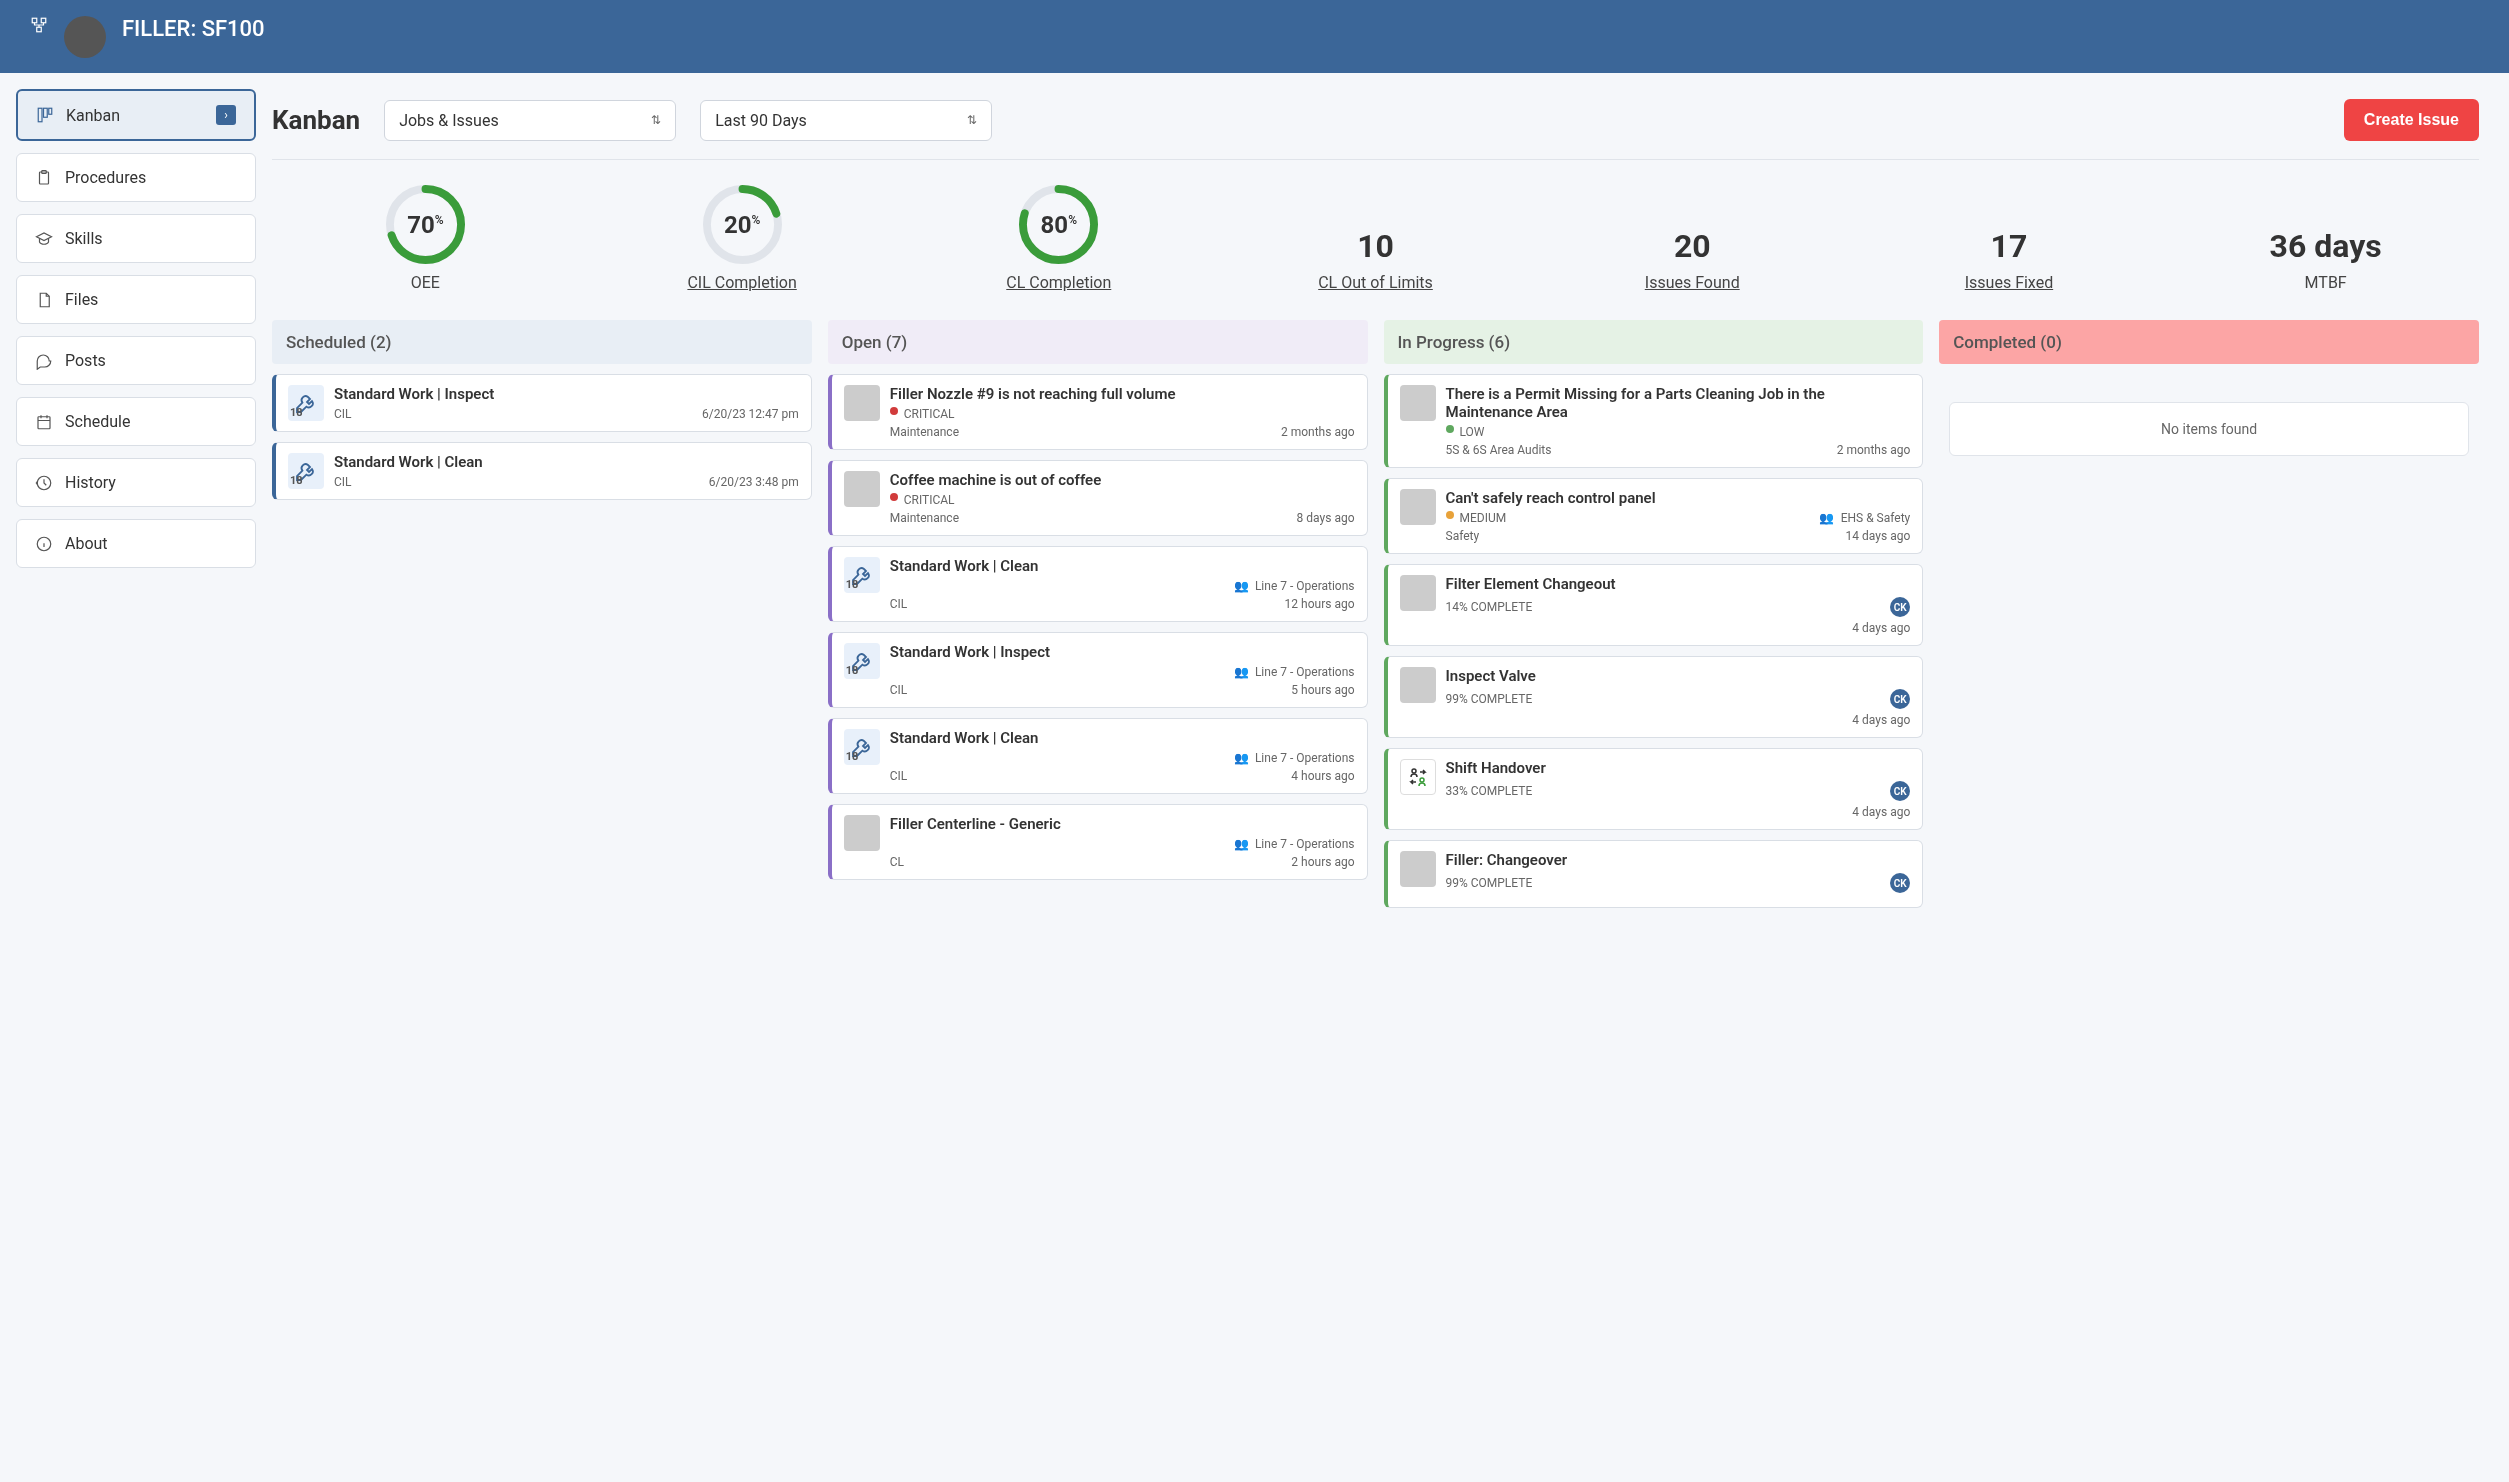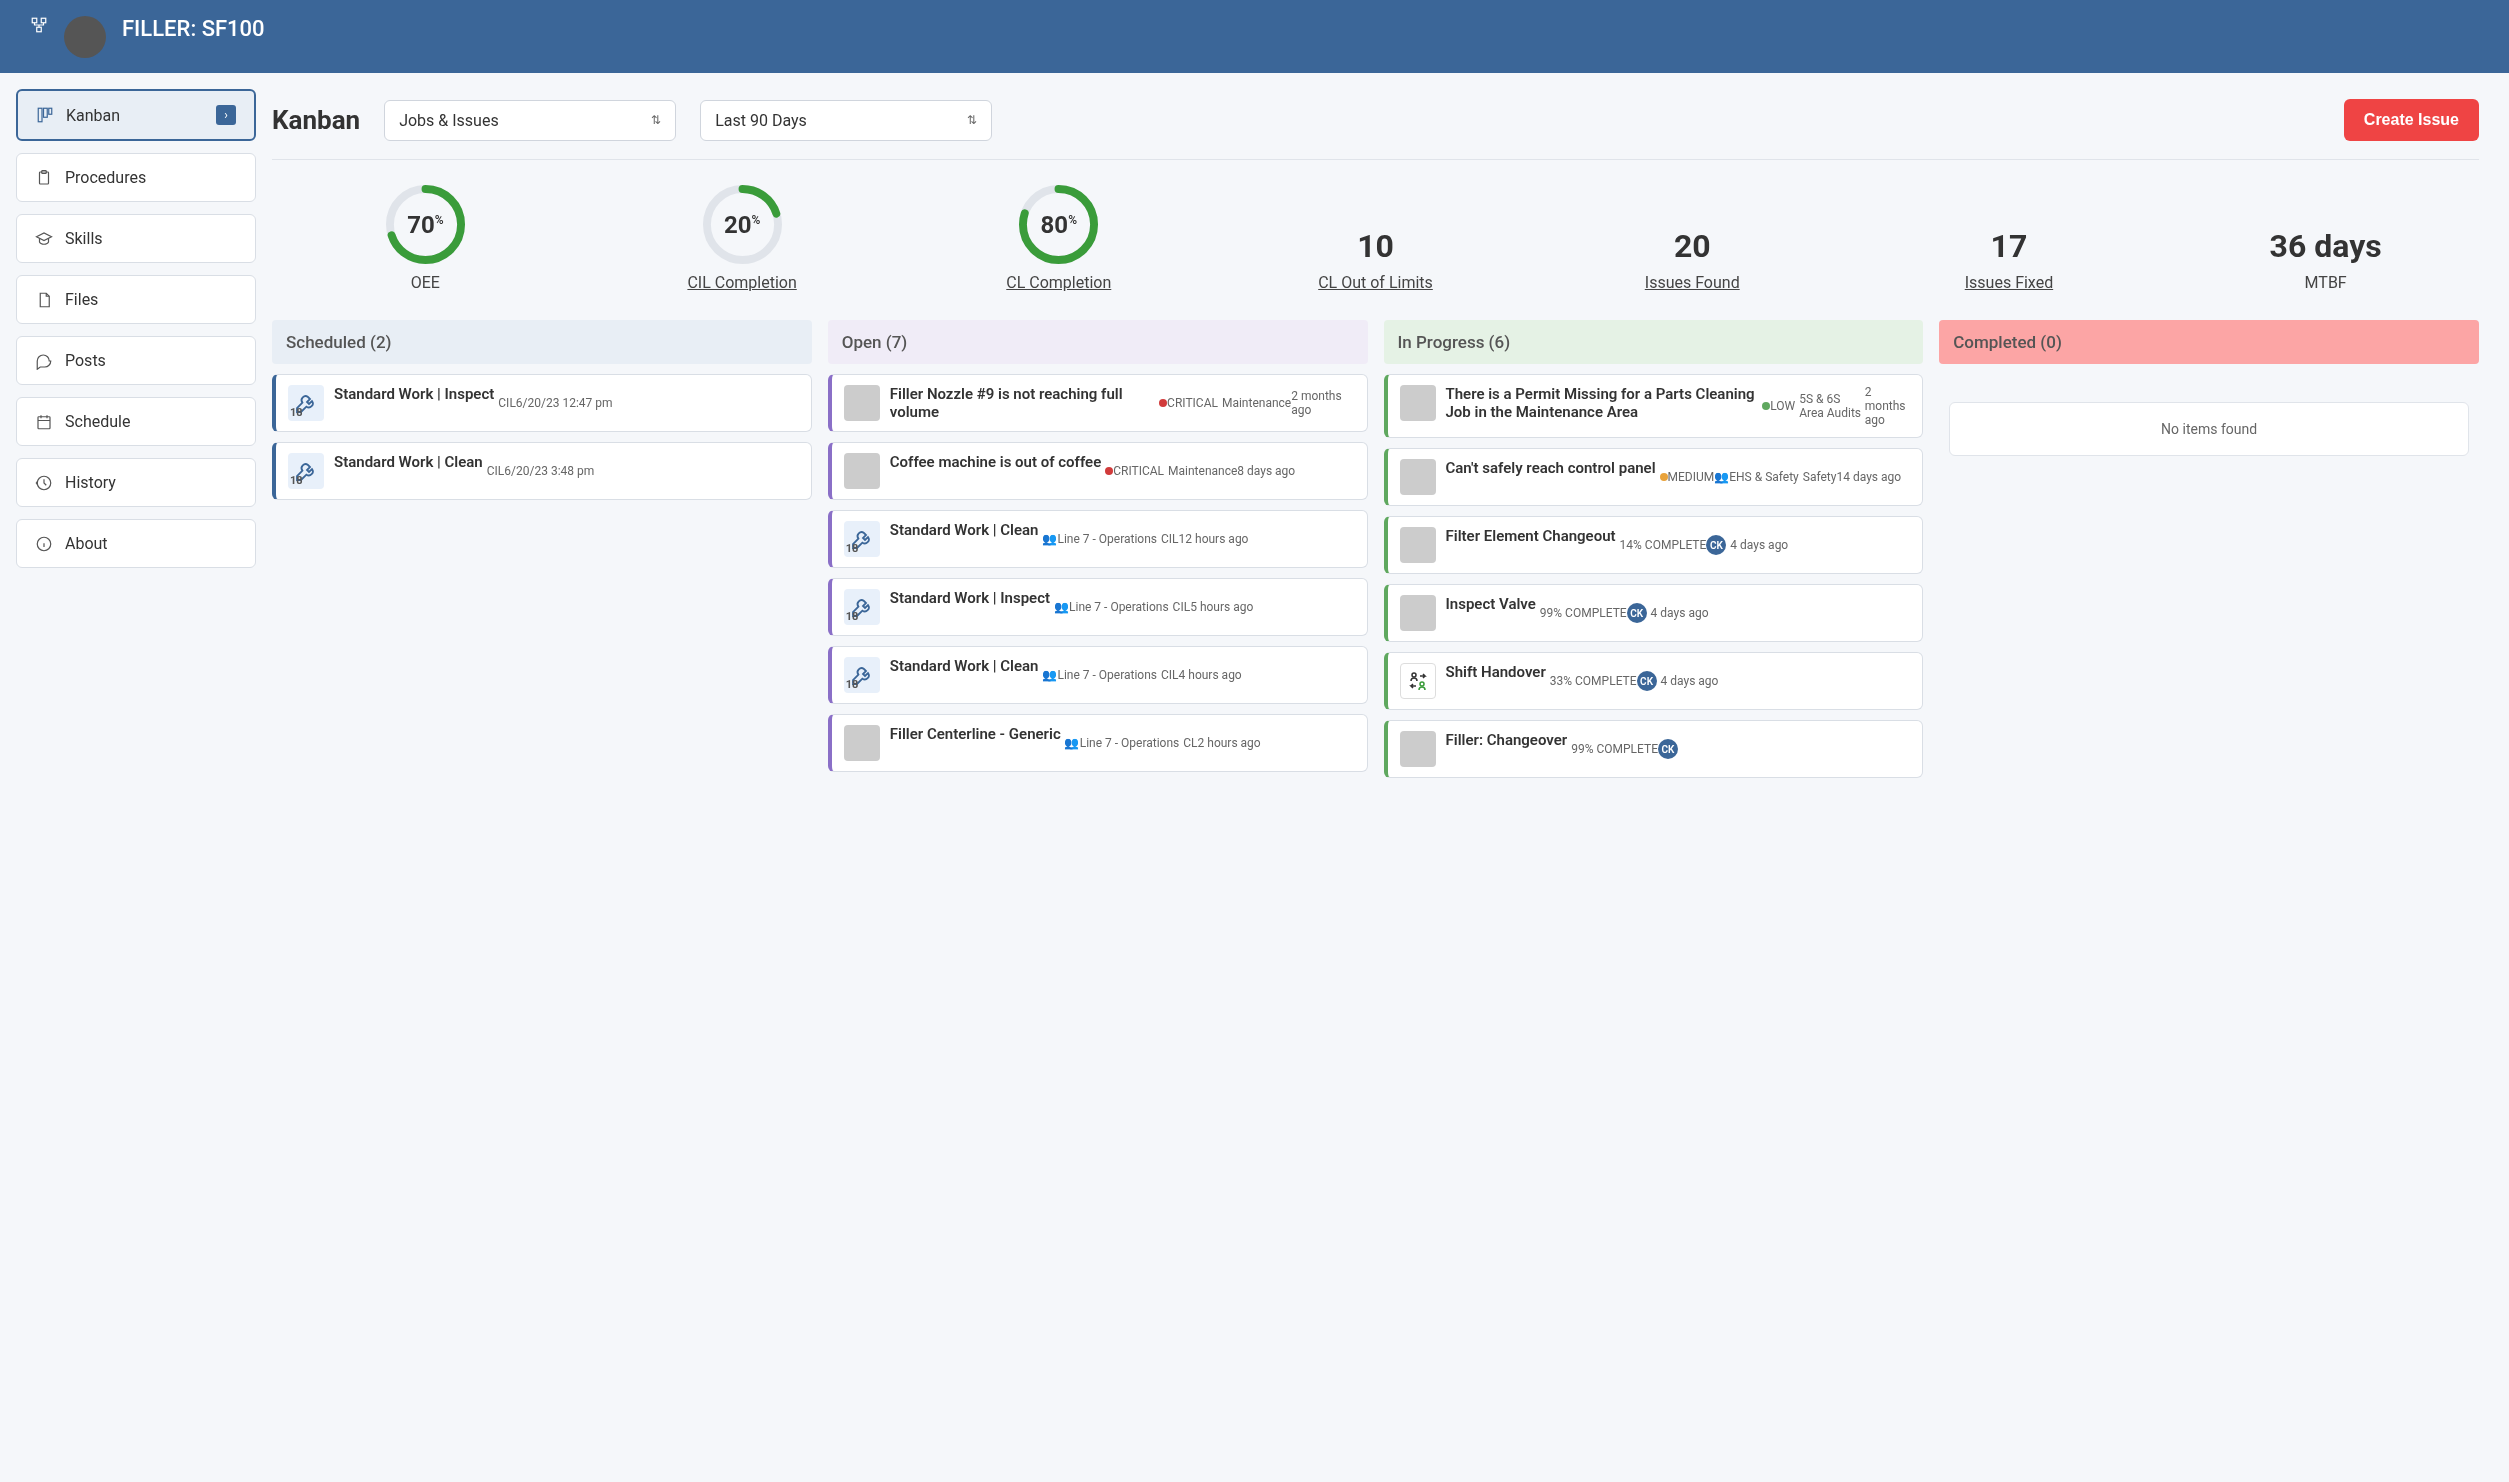--- a/index.html
+++ b/index.html
@@ -37,24 +37,24 @@
 .kanban-col-header.progress { background: #e5f2e5; }
 .kanban-col-header.completed { background: #fca5a5; }
 .card { background: #fff; border: 1px solid #d9dee5; border-radius: 6px; padding: 10px 12px; display: flex; gap: 10px; cursor: pointer; }
 .card.scheduled { border-left: 4px solid #3b6698; }
 .card.open { border-left: 4px solid #8a6fc7; }
 .card.progress { border-left: 4px solid #5fa85f; }
 .card-thumb { width: 36px; height: 36px; border-radius: 4px; background: #ccc; flex-shrink: 0; display: flex; align-items: center; justify-content: center; position: relative; }
 .card-thumb.wrench { background: #e8f0fa; }
 .card-thumb.wrench::after { content: "18"; position: absolute; bottom: 2px; left: 2px; font-size: 11px; font-weight: 700; color: #555; }
 .card-thumb.handover { background: #fff; border: 1px solid #ddd; }
-.card-body { flex: 1; display: flex; flex-direction: row; gap: 4px; min-width: 0; }
+.card-body { flex: 1; display: flex; flex-direction: column; gap: 4px; min-width: 0; }
 .card-title { font-size: 15px; font-weight: 600; color: #333; }
 .card-row { display: flex; justify-content: space-between; align-items: center; font-size: 12px; color: #666; }
-.card-meta-left { display: flex; align-items: center; }
+.card-meta-left { display: flex; gap: 6px; }
 .badge-dot { width: 8px; height: 8px; border-radius: 50%; display: inline-block; }
 .dot-critical { background: #d13b3b; }
 .dot-low { background: #5fa85f; }
 .dot-medium { background: #e8a23a; }
 .team-icon { font-size: 12px; }
 .avatar-chip { background: #3b6698; color: #fff; border-radius: 50%; width: 20px; height: 20px; font-size: 10px; display: inline-flex; align-items: center; justify-content: center; font-weight: 600; }
 .empty { background: #fff; border: 1px solid #e0e4ea; border-radius: 6px; padding: 18px; text-align: center; font-size: 14px; color: #666; margin: 28px 10px 0 10px; }
 svg.ic { width: 18px; height: 18px; stroke: #555; fill: none; stroke-width: 1.6; }
 .sidebar-item.active svg.ic { stroke: #3b6698; }
 .wrench-svg { width: 24px; height: 24px; }

